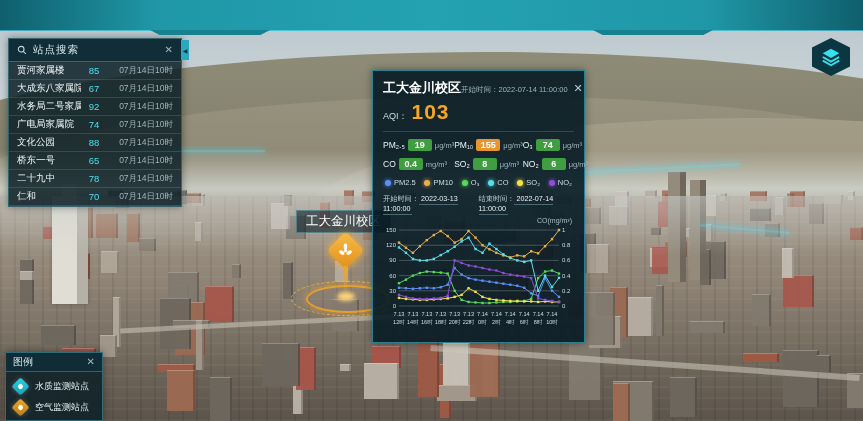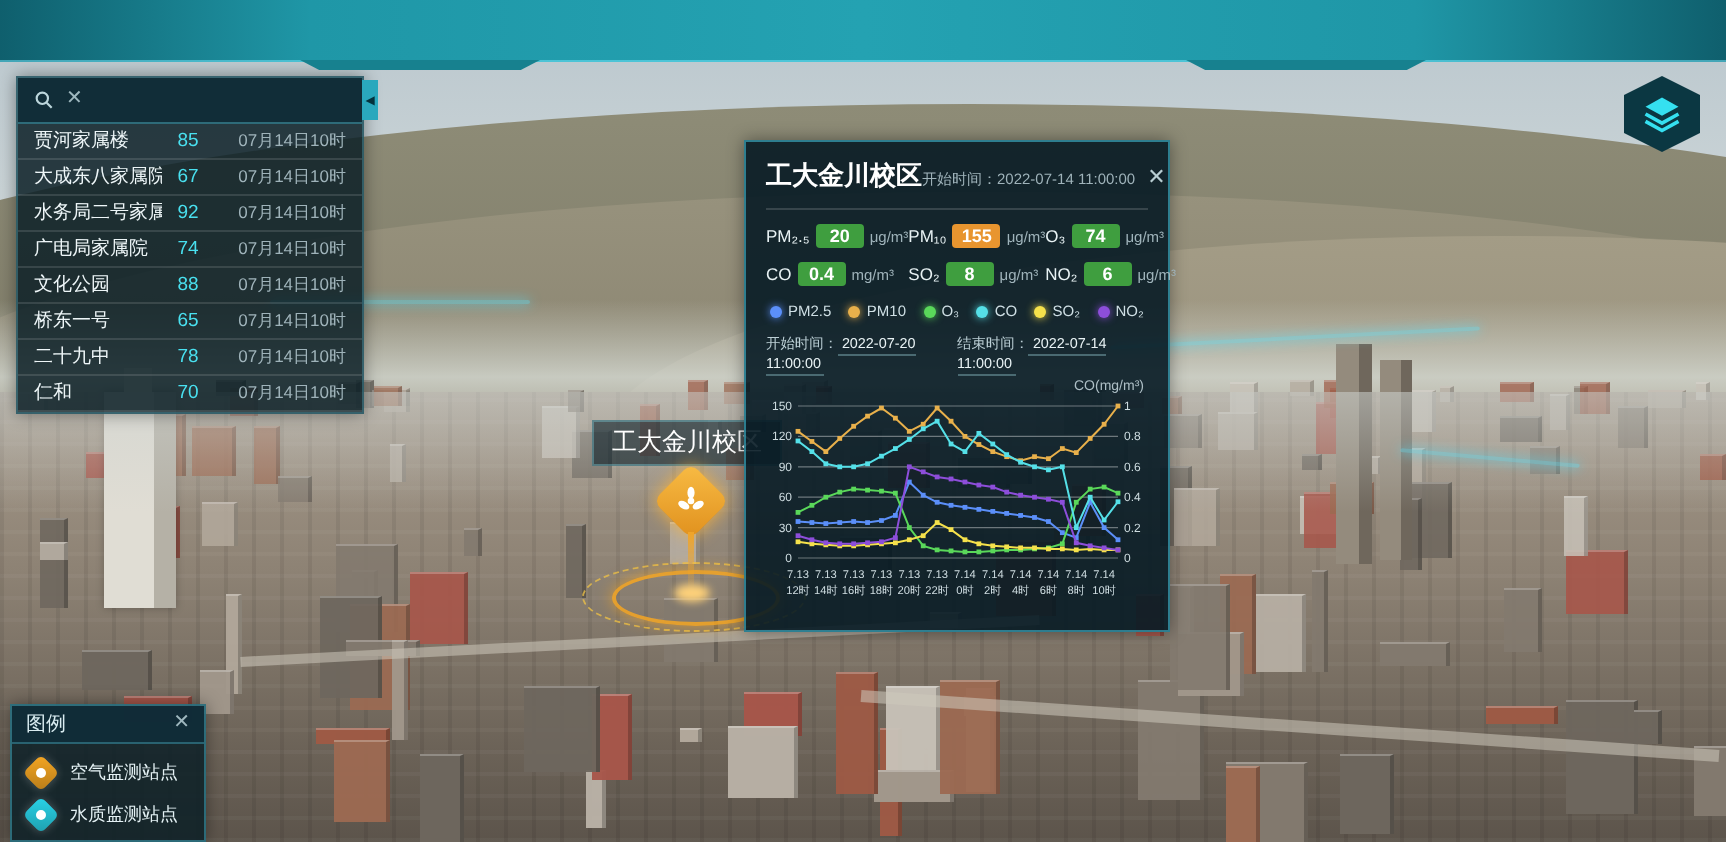--- a/index.html
+++ b/index.html
@@ -280,20 +280,21 @@
   <div class="ring1"></div>
   <div class="rcore"></div>
 </div>
 
 <div id="station-panel" class="panel">
   <div class="phead">
     <svg width="10" height="10" viewBox="0 0 12 12">
       <circle cx="5" cy="5" r="3.4" fill="none" stroke="#bcd6dc" stroke-width="1.3"></circle>
       <line x1="7.6" y1="7.6" x2="10.6" y2="10.6" stroke="#bcd6dc" stroke-width="1.3"></line>
     </svg>
+    <span class="t">站点搜索</span>
     <span class="xbtn">✕</span>
   </div>
   <div id="station-rows">
       <div class="srow">
         <span class="nm">贾河家属楼</span>
         <span class="vv">85</span>
         <span class="tt">07月14日10时</span>
       </div>
       <div class="srow">
         <span class="nm">大成东八家属院</span>
@@ -333,24 +334,28 @@
     </div>
 </div>
 <div class="collapse-tab">◀</div>
 
 <div id="popup" class="panel">
   <div class="prow1">
     <span class="ptitle">工大金川校区</span>
     <span class="pupd"><span>开始时间：</span><span>2022-07-14 11:00:00</span></span>
     <span class="pclose">✕</span>
   </div>
+  <div class="aqirow">
+    <span class="aqilab">AQI：</span>
+    <span class="aqival">103</span>
+  </div>
   <div class="pollgrid" id="pollgrid">
       <div class="pitem">
         <span>PM₂.₅</span>
-        <span class="pbadge" style="background: rgb(63, 158, 63);">20</span>
+        <span class="pbadge" style="background: rgb(63, 158, 63);">19</span>
         <span class="punit">μg/m³</span>
       </div>
       <div class="pitem">
         <span>PM₁₀</span>
         <span class="pbadge" style="background: rgb(232, 149, 47);">155</span>
         <span class="punit">μg/m³</span>
       </div>
       <div class="pitem">
         <span>O₃</span>
         <span class="pbadge" style="background: rgb(63, 158, 63);">74</span>
@@ -392,21 +397,21 @@
       <span class="dotitem">
         <span class="dot" style="background: rgb(245, 225, 75); color: rgb(245, 225, 75);"></span>
         <span>SO₂</span>
       </span>
       <span class="dotitem">
         <span class="dot" style="background: rgb(141, 78, 218); color: rgb(141, 78, 218);"></span>
         <span>NO₂</span>
       </span>
     </div>
   <div class="timerow">
-    <span><span>开始时间：</span><span class="tv">2022-07-20 11:00:00</span></span>
+    <span><span>开始时间：</span><span class="tv">2022-03-13 11:00:00</span></span>
     <span><span>结束时间：</span><span class="tv">2022-07-14 11:00:00</span></span>
   </div>
   <div class="colab">CO(mg/m³)</div>
   <svg id="trend-svg" width="193" height="112" viewBox="0 0 193 112">
       <line x1="16" y1="82" x2="176" y2="82" stroke="rgba(255,255,255,.38)" stroke-width="0.6"></line>
       <text x="13" y="84" text-anchor="end" font-size="6" fill="#cfdde1">0</text>
       <line x1="16" y1="66.8" x2="176" y2="66.8" stroke="rgba(255,255,255,.38)" stroke-width="0.6"></line>
       <text x="13" y="68.8" text-anchor="end" font-size="6" fill="#cfdde1">30</text>
       <line x1="16" y1="51.6" x2="176" y2="51.6" stroke="rgba(255,255,255,.38)" stroke-width="0.6"></line>
       <text x="13" y="53.6" text-anchor="end" font-size="6" fill="#cfdde1">60</text>
@@ -635,25 +640,25 @@
   </svg>
 </div>
 
 <div id="legend-panel" class="panel">
   <div class="phead">
     <span class="t">图例</span>
     <span class="xbtn">✕</span>
   </div>
   <div id="legend-rows">
       <div class="glrow">
+        <span class="glmark" style="background: linear-gradient(135deg, rgb(41, 211, 232), rgba(0, 0, 0, 0.25)), rgb(41, 211, 232);">
+          <i></i>
+        </span>
+        <span class="gt">水质监测站点</span>
+      </div>
+      <div class="glrow">
         <span class="glmark" style="background: linear-gradient(135deg, rgb(245, 166, 35), rgba(0, 0, 0, 0.25)), rgb(245, 166, 35);">
           <i></i>
         </span>
         <span class="gt">空气监测站点</span>
       </div>
-      <div class="glrow">
-        <span class="glmark" style="background: linear-gradient(135deg, rgb(41, 211, 232), rgba(0, 0, 0, 0.25)), rgb(41, 211, 232);">
-          <i></i>
-        </span>
-        <span class="gt">水质监测站点</span>
-      </div>
     </div>
 </div>
 
 </body></html>

